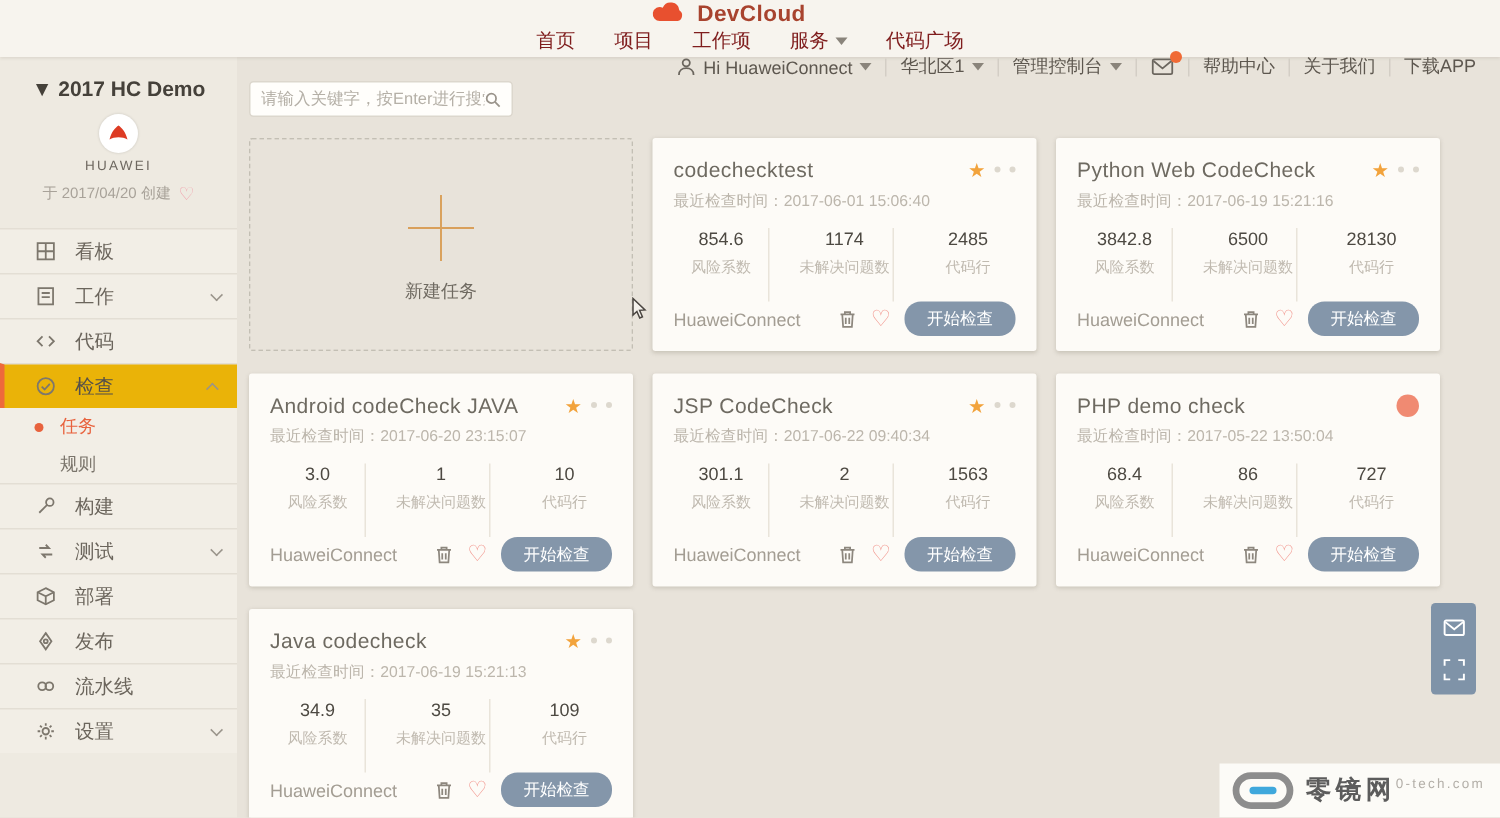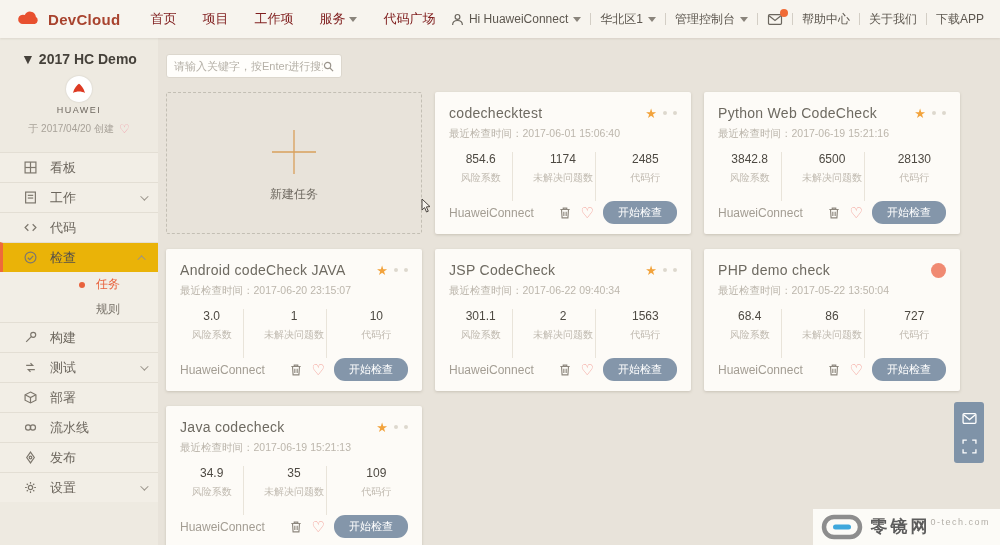--- a/index.html
+++ b/index.html
@@ -2,21 +2,21 @@
 <html><head>
 <meta charset="utf-8">
 <style>
   * { margin:0; padding:0; box-sizing:border-box; }
   html,body { width:1000px; height:545px; overflow:hidden; }
   body { position:relative; background:#e8e3da; font-family:"Liberation Sans",sans-serif; }
 
   
   .header { position:absolute; top:0; left:0; right:0; height:38px; background:#f7f4ee;
             display:flex; align-items:center; padding:0 16px; z-index:6;
-            box-shadow:0 1px 2px rgba(120,110,95,.15); }
+            box-shadow:0 1px 2px rgba(120,110,95,.15);flex-direction:column; }
   .brand { display:flex; align-items:center; gap:6px; margin-right:30px; }
   .brand-name { font-size:15px; font-weight:bold; color:#a8432e; letter-spacing:.3px; }
   .nav { display:flex; gap:26px; font-size:13px; color:#7f1d1d; }
   .nav-item { display:flex; align-items:center; gap:4px; cursor:default; }
   .header-right { margin-left:auto; display:flex; align-items:center; gap:9px; font-size:12px; color:#5d574f; }
   .sep { width:1px; height:12px; background:#d3cec5; }
   .caret-down { width:0; height:0; border-left:4px solid transparent; border-right:4px solid transparent;
                 border-top:5px solid #8a847b; display:inline-block; }
   .hr-item { display:flex; align-items:center; gap:5px; }
   .mail-wrap { position:relative; display:flex; }
@@ -33,21 +33,21 @@
   .created .heart { color:#f0a3ad; font-size:12px; }
   .menu { margin-top:8px; background:#f2eee6; }
   .menu-item { position:relative; display:flex; align-items:center; height:30px; padding:0 12px 0 24px;
                font-size:13px; color:#6b655c; border-top:1px solid #e3ded4; cursor:pointer; }
   .mi-icon { width:13px; height:13px; margin-right:13px; color:#7d776d; flex:none; }
   .mi-icon svg { display:block; width:100%; height:100%; stroke:currentColor; fill:none; stroke-width:1.1; }
   .menu-item.active { background:#eab308; color:#55504a; border-left:3px solid #ee6a3b; padding-left:21px; }
   .chev { margin-left:auto; width:6px; height:6px; border-right:1.3px solid #9a948b; border-bottom:1.3px solid #9a948b; }
   .chev.down { transform:rotate(45deg) translateY(-2px); }
   .chev.up { transform:rotate(-135deg) translateY(-2px); }
-  .submenu-item { display:flex; align-items:center; height:25px; padding-left:96px; font-size:12px; color:#7a746b; cursor:pointer; }
+  .submenu-item { display:flex; align-items:center; height:25px; padding-left:40px; font-size:12px; color:#7a746b; cursor:pointer; }
   .submenu-item.active { color:#e8623d; }
   .bullet { width:6px; height:6px; border-radius:50%; background:#e8623d; margin:0 11px 0 -17px; }
 
   
   .main { position:absolute; left:158px; top:38px; right:0; bottom:0; padding:16px 0 0 8px; }
   .search-box { width:176px; height:24px; background:#fffefb; border:1px solid #dcd7cd; border-radius:3px;
                 display:flex; align-items:center; padding:0 7px; margin-bottom:14px; }
   .search-box input { flex:1; border:none; outline:none; background:transparent; font-size:11px; color:#6b665e;
                       font-family:"Liberation Sans",sans-serif; }
   .search-box input::placeholder { color:#b5b0a7; }
@@ -246,34 +246,34 @@
           <svg viewBox="0 0 12 12">
             <path d="M6 1 L11 3.5 L11 8.5 L6 11 L1 8.5 L1 3.5 Z"></path>
             <path d="M1 3.5 L6 6 L11 3.5 M6 6 V11"></path>
           </svg>
         </span>
       <span>部署</span>
     </div>
     <div class="menu-item">
       <span class="mi-icon">
           <svg viewBox="0 0 12 12">
+            <path d="M6 1 L9.5 6 L6 11 L2.5 6 Z"></path>
+            <circle cx="6" cy="6" r="1.2"></circle>
+          </svg>
+        </span>
+      <span>发布</span>
+    </div>
+    <div class="menu-item">
+      <span class="mi-icon">
+          <svg viewBox="0 0 12 12">
             <circle cx="3.8" cy="6" r="2.4"></circle>
             <circle cx="8.2" cy="6" r="2.4"></circle>
           </svg>
         </span>
       <span>流水线</span>
-    </div>
-    <div class="menu-item">
-      <span class="mi-icon">
-          <svg viewBox="0 0 12 12">
-            <path d="M6 1 L9.5 6 L6 11 L2.5 6 Z"></path>
-            <circle cx="6" cy="6" r="1.2"></circle>
-          </svg>
-        </span>
-      <span>发布</span>
     </div>
     <div class="menu-item">
       <span class="mi-icon">
           <svg viewBox="0 0 12 12">
             <circle cx="6" cy="6" r="2"></circle>
             <path d="M6 1v1.6 M6 9.4V11 M1 6h1.6 M9.4 6H11 M2.5 2.5l1.1 1.1 M8.4 8.4l1.1 1.1 M9.5 2.5L8.4 3.6 M3.6 8.4L2.5 9.5"></path>
           </svg>
         </span>
       <span>设置</span>
       <span class="chev down"></span>

